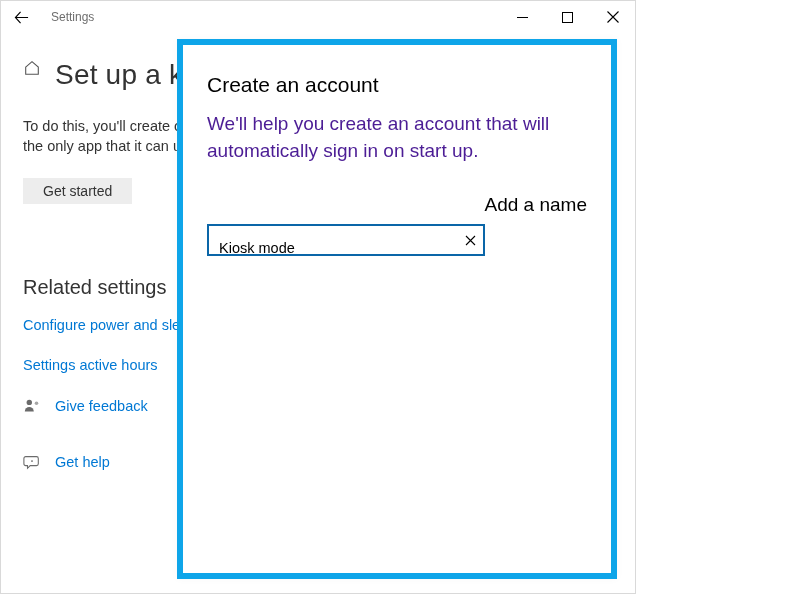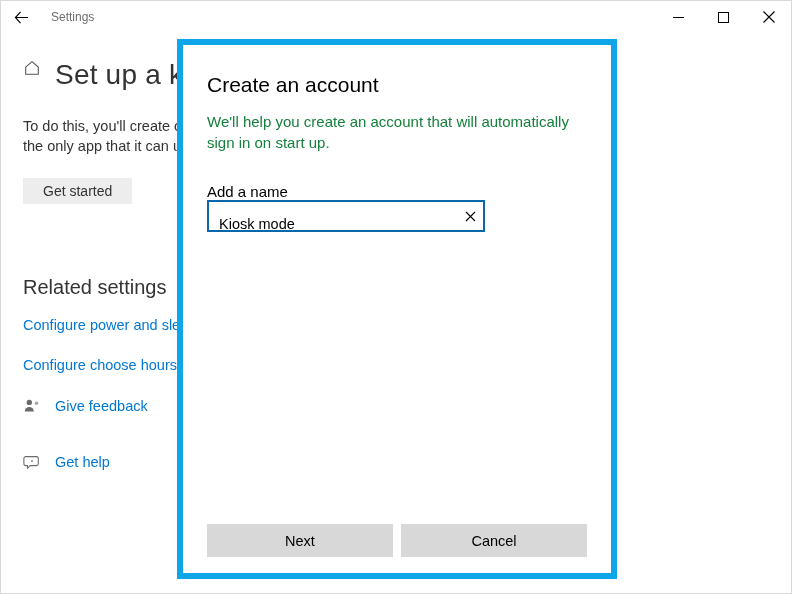--- a/index.html
+++ b/index.html
@@ -9,21 +9,21 @@
       font-family: "Segoe UI", Arial, sans-serif;
     }
     html, body {
       width: 792px;
       height: 594px;
       background: #ffffff;
       overflow: hidden;
     }
     .window {
       position: relative;
-      width: 792px;
+      width: 636px;
       height: 594px;
       border: 1px solid #d9d9d9;
       background: #ffffff;
     }
     
     .titlebar {
       height: 32px;
       display: flex;
       align-items: center;
       justify-content: space-between;
@@ -140,29 +140,30 @@
       display: flex;
       flex-direction: column;
     }
     .dialog-title {
       font-size: 21px;
       font-weight: 400;
       color: #000;
       margin-bottom: 14px;
     }
     .dialog-desc {
-      font-size: 15px;
-      color: #15803d;
+      font-size: 19px;
+      color: #4c1d95;
       line-height: 1.4;
       margin-bottom: 30px;
     }
     .field-label {
-      font-size: 15px;
-      color: #000;
-      margin-bottom: 0;
+      font-size: 19px;
+      color: #000;
+      margin-bottom: 8px;
+      text-align: right;
     }
     .input-wrap {
       position: relative;
       width: 278px;
     }
     .name-input {
       width: 100%;
       height: 32px;
       border: 2px solid #0a66a8;
       padding: 16px 30px 0 10px;
@@ -236,21 +237,21 @@
       <svg class="home-icon" viewBox="0 0 20 20" fill="none" stroke="#555" stroke-width="1.2">
         <path d="M3 9 L10 3 L17 9 V17 H3 Z"></path>
       </svg>
       <h1 class="page-heading">Set up a k</h1>
     </div>
     <p class="description">To do this, you'll create or choose an account to sign in automatically, then choose the only app that it can use (such as your company's app for customers or guests).</p>
     <button class="btn-grey">Get started</button>
 
     <h2 class="related-heading">Related settings</h2>
     <a class="link">Configure power and sle</a>
-    <a class="link">Configure choose hours</a>
+    <a class="link">Settings active hours</a>
 
     <div class="help-row" style="margin-top:0">
       <svg class="icon" viewBox="0 0 20 20" fill="#6b6b6b">
         <circle cx="7" cy="6" r="3"></circle>
         <path d="M2 16 a5 5 0 0 1 10 0 z"></path>
         <circle cx="15" cy="7" r="2" opacity="0.6"></circle>
       </svg>
       <a class="link" style="margin:0">Give feedback</a>
     </div>
     <div class="help-row">
@@ -267,19 +268,15 @@
     <p class="dialog-desc">We'll help you create an account that will automatically sign in on start up.</p>
     <div class="field-label">Add a name</div>
     <div class="input-wrap">
       <input class="name-input" type="text" value="Kiosk mode" style="">
       <div class="clear-x">
         <svg width="11" height="11" viewBox="0 0 11 11" stroke="#000" stroke-width="1.1">
           <path d="M1 1 L10 10 M10 1 L1 10"></path>
         </svg>
       </div>
     </div>
-    <div class="dialog-footer">
-      <button class="dlg-btn">Next</button>
-      <button class="dlg-btn">Cancel</button>
-    </div>
   </div>
 
 </div>
 
 </body></html>

